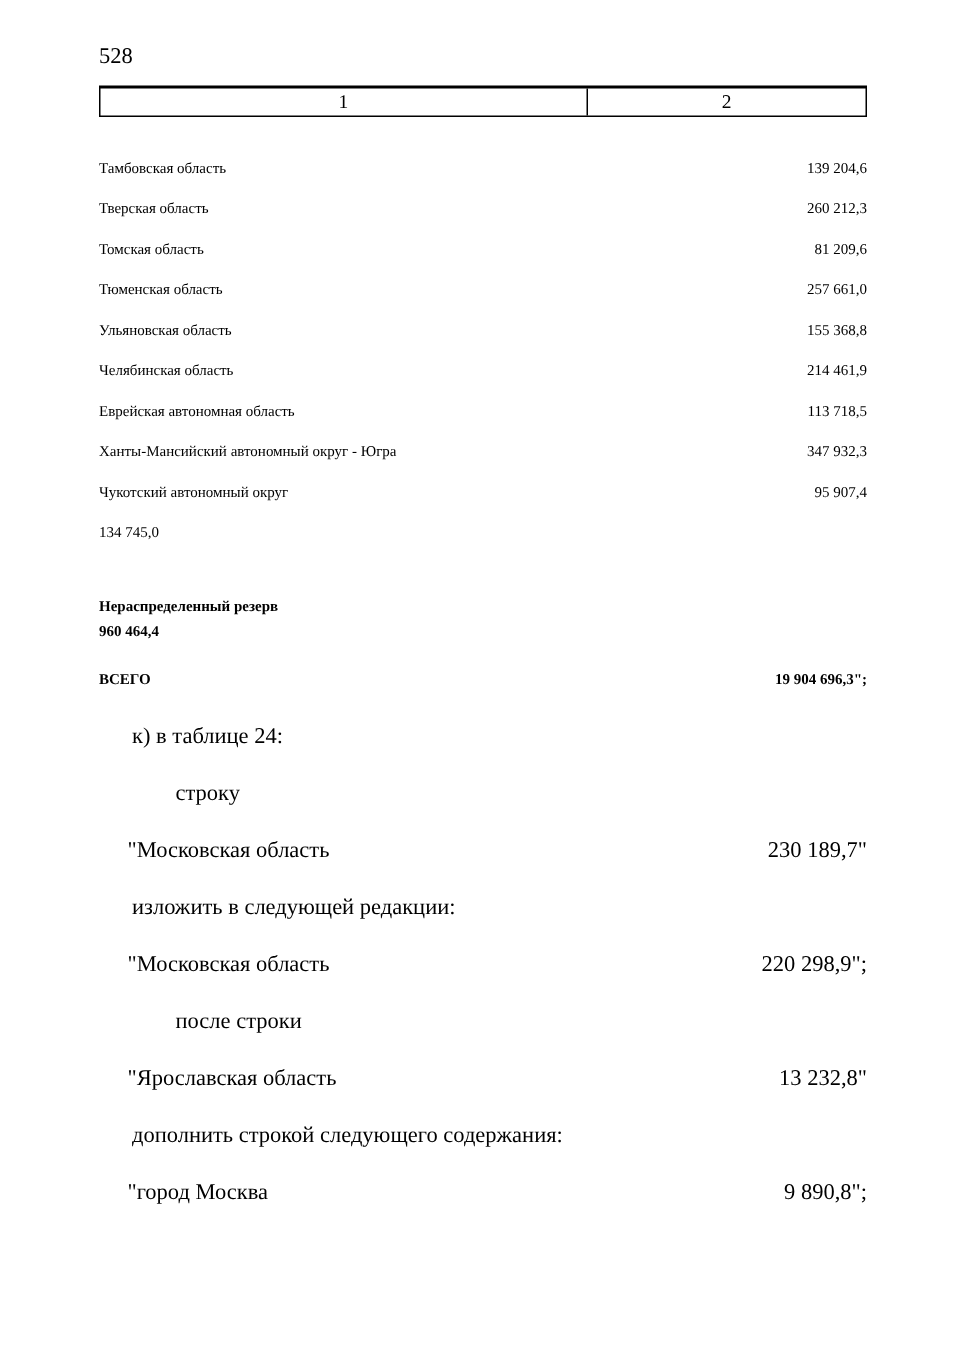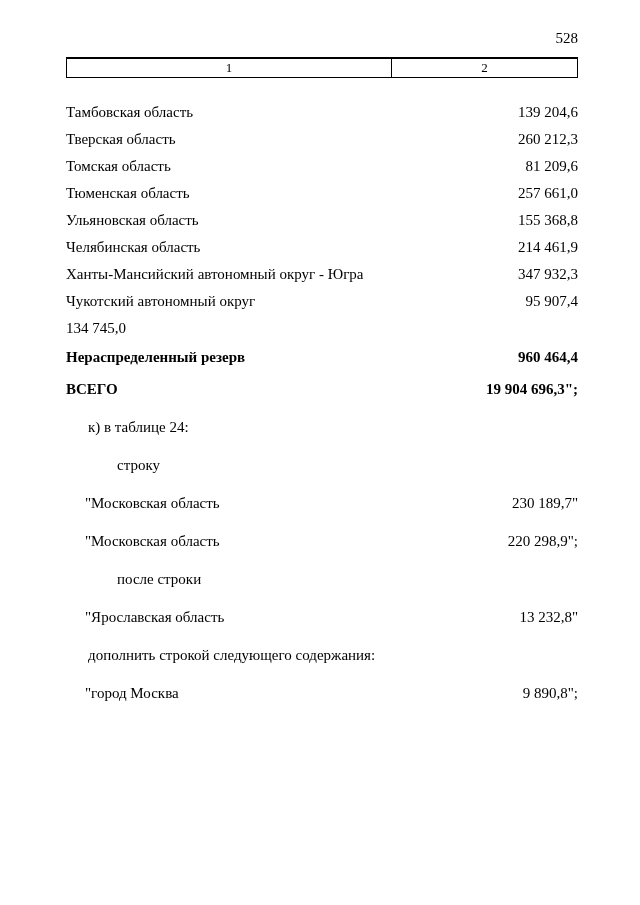--- a/index.html
+++ b/index.html
@@ -11,21 +11,21 @@
     color: #000000;
     overflow: hidden;
   }
   .page {
     width: 640px;
     height: 905px;
     padding: 30px 62px 0 66px;
     background: #ffffff;
   }
   .page-number {
-    text-align: right;
+    text-align: left;
     font-size: 15px;
     line-height: 17px;
     margin-bottom: 10px;
   }
   .thead {
     display: flex;
     border: 1px solid #000;
     border-top: 2px solid #000;
     height: 21px;
     font-size: 13px;
@@ -42,25 +42,25 @@
     flex: 1;
     display: flex;
     align-items: center;
     justify-content: center;
   }
   .trows { margin-top: 26px; }
   .trow {
     display: flex;
     justify-content: space-between;
     align-items: baseline;
-    font-size: 15px;
+    font-size: 10px;
     line-height: 17px;
     margin-bottom: 10px;
   }
-  .trow.reserve { margin-top: 12px; font-weight: bold; }
+  .trow.reserve { margin-top: 32px; font-weight: bold; flex-direction: column; }
   .trow.total   { margin-top: 15px; font-weight: bold; font-family: Liberation Serif, serif; }
   .amendments { margin-top: 21px; }
   .a-para {
     font-size: 15px;
     line-height: 17px;
     margin-bottom: 21px;
   }
   .indent1 { padding-left: 22px; }
   .indent2 { padding-left: 51px; }
   .a-row {
@@ -105,20 +105,24 @@
     </div>
     <div class="trow">
       <span>Ульяновская область</span>
       <span class="val">155 368,8</span>
     </div>
     <div class="trow">
       <span>Челябинская область</span>
       <span class="val">214 461,9</span>
     </div>
     <div class="trow">
+      <span>Еврейская автономная область</span>
+      <span class="val">113 718,5</span>
+    </div>
+    <div class="trow">
       <span>Ханты-Мансийский автономный округ - Югра</span>
       <span class="val">347 932,3</span>
     </div>
     <div class="trow">
       <span>Чукотский автономный округ</span>
       <span class="val">95 907,4</span>
     </div>
     <div class="trow">
       <span class="val">134 745,0</span>
     </div>
@@ -134,20 +138,21 @@
     </div>
   </div>
 
   <div class="amendments">
     <div class="a-para indent1">к) в таблице 24:</div>
     <div class="a-para indent2">строку</div>
     <div class="a-row">
       <span>"Московская область</span>
       <span class="val">230 189,7"</span>
     </div>
+    <div class="a-para indent1">изложить в следующей редакции:</div>
     <div class="a-row">
       <span>"Московская область</span>
       <span class="val">220 298,9";</span>
     </div>
     <div class="a-para indent2">после строки</div>
     <div class="a-row">
       <span>"Ярославская область</span>
       <span class="val">13 232,8"</span>
     </div>
     <div class="a-para indent1">дополнить строкой следующего содержания:</div>

